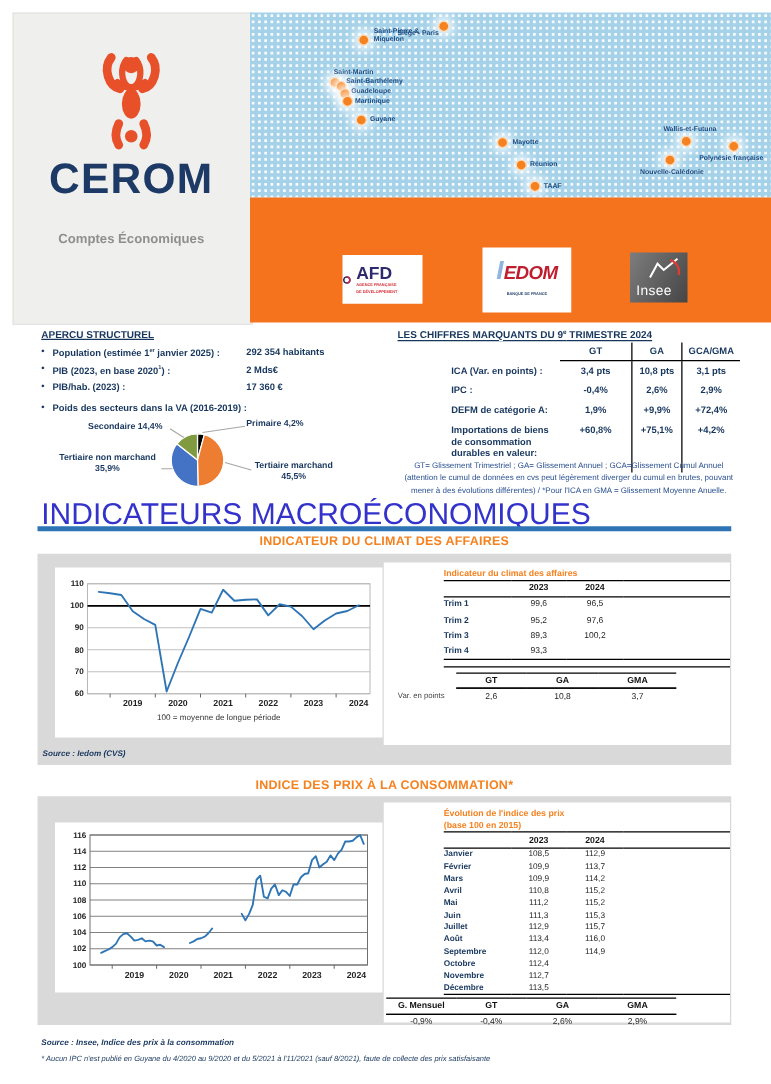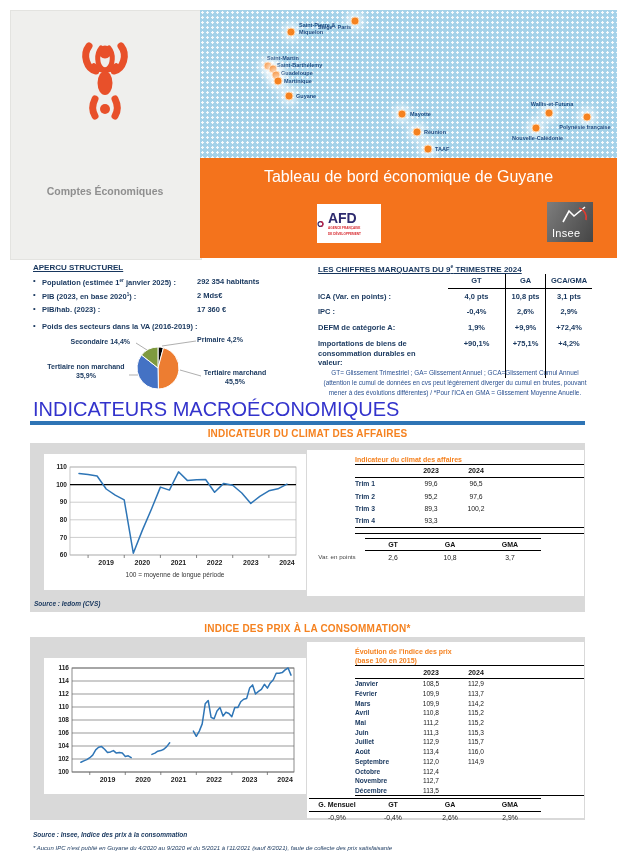--- a/index.html
+++ b/index.html
@@ -16,21 +16,21 @@
   .map{left:200px;top:10px;width:417px;height:148px;background-color:#a5d2e9;overflow:hidden;
        background-image:radial-gradient(rgba(255,255,255,.92) 1px, rgba(255,255,255,0) 1.45px);
        background-size:5px 5px;}
   .map-dot{position:absolute;width:7px;height:7px;border-radius:50%;background:#f58220;
            border:1px solid #ffd9b3;box-shadow:0 0 8px 4px rgba(255,255,255,.75);
            transform:translate(-50%,-50%);}
   .map-label{position:absolute;font-size:5.5px;font-weight:700;color:#1c4a80;line-height:1.2;}
   .banner{left:200px;top:158px;width:417px;height:100px;background:#f4731c;}
   .banner-title{left:200px;top:168px;width:417px;text-align:center;color:#ffffff;font-size:16px;font-weight:400;}
 
-  .logo-box{background:#fff;margin-left:43px;}
+  .logo-box{background:#fff;}
   .afd{left:274px;top:204px;width:64px;height:39px;display:flex;align-items:center;justify-content:center;gap:4px;}
   .afd-name{font-size:14px;font-weight:700;color:#2d2a6e;line-height:1;}
   .afd-tag{font-size:5px;color:#d7262c;font-weight:700;line-height:1.2;transform:scale(.62);transform-origin:left center;white-space:nowrap;}
   .iedom{left:386px;top:198px;width:71px;height:52px;text-align:center;padding-top:7px;box-sizing:border-box;}
   .iedom-i{font-size:21px;font-style:italic;font-weight:700;color:#8fb5e0;}
   .iedom-rest{font-size:15px;font-style:italic;font-weight:800;color:#bf1e2e;letter-spacing:-.5px;}
   .iedom-tag{font-size:5px;color:#1d3a66;font-weight:700;margin-top:3px;transform:scale(.62);transform-origin:center;}
   .insee{left:504px;top:202px;width:46px;height:40px;background:linear-gradient(120deg,#7d7d7d,#454545);}
   .insee-name{position:absolute;left:5px;bottom:3px;color:#fff;font-size:11px;letter-spacing:.3px;}
 
@@ -42,29 +42,29 @@
   .bullet sup{font-size:4.5px;}
   .bullet .val{position:absolute;left:164px;top:0;white-space:nowrap;}
   .b4{margin-top:8px;}
   .pie-label{position:absolute;font-size:7px;font-weight:700;color:#17365d;line-height:1.25;}
 
   
   .cm-grid{left:318px;top:274px;width:274px;display:grid;grid-template-columns:130px 57px 40px 47px;
            font-size:7.5px;font-weight:700;color:#17365d;}
   .cm-h{text-align:center;padding:2px 0 2.5px;border-bottom:1px solid #000;}
   .cm-hl{border-bottom:none;}
-  .cm-l{padding:3px 8px 3px 0;line-height:1.3;}
+  .cm-l{padding:3px 8px 3px 0;line-height:1.3;margin-left:43px;}
   .cm-v{text-align:center;padding:3px 0;}
   .vline{border-left:1px solid #000;}
   .cm-sp{height:7px;}
   .cm-foot{left:318px;top:368px;width:274px;font-size:6.4px;font-weight:400;color:#2a5090;
            text-align:center;line-height:1.55;}
 
   
-  .macro-h{left:33px;top:398px;font-size:20px;color:#3333cc;font-weight:400;}
+  .macro-h{left:33px;top:398px;font-size:24px;color:#3333cc;font-weight:400;}
   .blue-bar{left:30px;top:421px;width:555px;height:4px;background:#2e74b5;}
   .sec-orange{width:555px;left:30px;text-align:center;font-size:10px;font-weight:700;color:#f58220;letter-spacing:.2px;}
 
   
   .panel{background:#d9d9d9;}
   .panel1{left:30px;top:443px;width:555px;height:169px;}
   .panel2{left:30px;top:637px;width:555px;height:183px;}
   .chart-card{background:#fff;}
   .card1{left:44px;top:454px;width:262px;height:136px;}
   .card2{left:44px;top:658px;width:262px;height:136px;}
@@ -107,20 +107,21 @@
         <path d="M47,32 C56,30 61,16 54,7" stroke-width="7"></path>
         <path d="M35,30 C30,26 29,15 34,9" stroke-width="5"></path>
         <path d="M41,30 C46,26 47,15 42,9" stroke-width="5"></path>
         <ellipse cx="38" cy="44" rx="7.5" ry="12" fill="#e8502a" stroke="none"></ellipse>
         <path d="M28,60 C25,66 25,72 28,77" stroke-width="7"></path>
         <path d="M48,60 C51,66 51,72 48,77" stroke-width="7"></path>
         <circle cx="38" cy="70" r="5" fill="#e8502a" stroke="none"></circle>
       </g>
     </svg>
   </div>
+  <div class="abs cerom-name">CEROM</div>
   <div class="abs cerom-sub">
     <div>Comptes Économiques</div>
   </div>
 
   <div class="abs map">
       <div class="map-dot" style="left: 91px; top: 22px;"></div>
       <div class="map-label" style="left: 99px; top: 12px; width: 40px; text-align: left;">Saint-Pierre &amp; Miquelon</div>
       <div class="map-dot" style="left: 155px; top: 11px;"></div>
       <div class="map-label" style="left: 118px; top: 14px; width: 60px; text-align: left;">Siège - Paris</div>
       <div class="map-dot" style="left: 68px; top: 56px;"></div>
@@ -141,34 +142,37 @@
       <div class="map-label" style="left: 235px; top: 136px; width: 30px; text-align: left;">TAAF</div>
       <div class="map-dot" style="left: 349px; top: 103px;"></div>
       <div class="map-label" style="left: 312px; top: 91px; width: 80px; text-align: center;">Wallis-et-Futuna</div>
       <div class="map-dot" style="left: 387px; top: 107px;"></div>
       <div class="map-label" style="left: 340px; top: 114px; width: 90px; text-align: center;">Polynésie française</div>
       <div class="map-dot" style="left: 336px; top: 118px;"></div>
       <div class="map-label" style="left: 295px; top: 125px; width: 85px; text-align: center;">Nouvelle-Calédonie</div>
     </div>
 
   <div class="abs banner"></div>
-  <div class="abs banner-title">Tableau de bord économique de Guyane</div>
 
   <div class="abs logo-box afd">
     <svg width="24" height="24" viewBox="0 0 24 24">
       <circle cx="12" cy="12" r="8.5" fill="none" stroke="#2d2a6e" stroke-width="4.2"></circle>
       <path d="M12,3.5 a8.5,8.5 0 0 1 0,17" fill="none" stroke="#c32347" stroke-width="4.2"></path>
     </svg>
     <div>
       <div class="afd-name">AFD</div>
       <div class="afd-tag">AGENCE FRANÇAISE</div>
       <div class="afd-tag">DE DÉVELOPPEMENT</div>
     </div>
   </div>
 
+  <div class="abs logo-box iedom">
+    <span class="iedom-i">I</span><span class="iedom-rest">EDOM</span>
+    <div class="iedom-tag">BANQUE DE FRANCE</div>
+  </div>
 
   <div class="abs logo-box insee">
     <svg class="abs" style="left:14px;top:3px;" width="28" height="20" viewBox="0 0 28 20">
       <polyline points="2,17 8,6 13,11 24,2" fill="none" stroke="#ffffff" stroke-width="1.6"></polyline>
       <path d="M18,3 a10,10 0 0 1 7,12" fill="none" stroke="#e03c31" stroke-width="1.7"></path>
     </svg>
     <div class="insee-name">Insee</div>
   </div>
 
   <div class="abs sec-h" style="left:33px;top:263px;">APERCU STRUCTUREL</div>
@@ -202,33 +206,33 @@
 
   <div class="abs sec-h" style="left:318px;top:263px;">
     <span>LES CHIFFRES MARQUANTS DU 9</span><sup style="font-size:5px;">e</sup><span> TRIMESTRE 2024</span>
   </div>
   <div class="abs cm-grid">
       <div class="cm-h cm-hl"></div>
       <div class="cm-h">GT</div>
       <div class="cm-h vline">GA</div>
       <div class="cm-h vline">GCA/GMA</div>
       <div class="cm-l">ICA (Var. en points) :</div>
-      <div class="cm-v">4,0 pts</div>
+      <div class="cm-v">3,4 pts</div>
       <div class="cm-v vline">10,8 pts</div>
       <div class="cm-v vline">3,1 pts</div>
       <div class="cm-l">IPC :</div>
       <div class="cm-v">-0,4%</div>
       <div class="cm-v vline">2,6%</div>
       <div class="cm-v vline">2,9%</div>
       <div class="cm-l">DEFM de catégorie A:</div>
       <div class="cm-v">1,9%</div>
       <div class="cm-v vline">+9,9%</div>
       <div class="cm-v vline">+72,4%</div>
       <div class="cm-l">Importations de biens de consommation durables en valeur:</div>
-      <div class="cm-v">+90,1%</div>
+      <div class="cm-v">+60,8%</div>
       <div class="cm-v vline">+75,1%</div>
       <div class="cm-v vline">+4,2%</div>
       <div class="cm-sp"></div>
       <div class="cm-sp"></div>
       <div class="cm-sp vline"></div>
       <div class="cm-sp vline"></div>
     </div>
   <div class="abs cm-foot">GT= Glissement Trimestriel ; GA= Glissement Annuel ; GCA=Glissement Cumul Annuel (attention le cumul de données en cvs peut légèrement diverger du cumul en brutes, pouvant mener à des évolutions différentes) / *Pour l'ICA en GMA = Glissement Moyenne Anuelle.</div>
 
   <div class="abs macro-h">INDICATEURS MACROÉCONOMIQUES</div>

